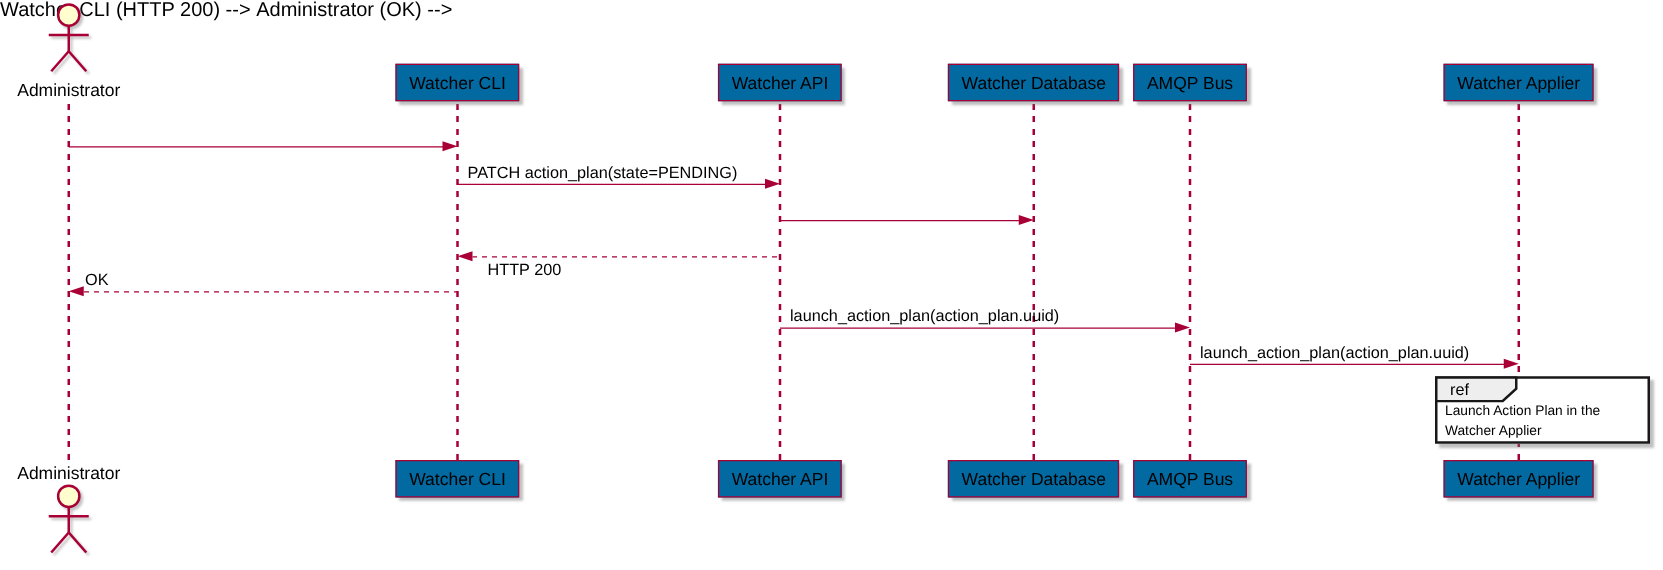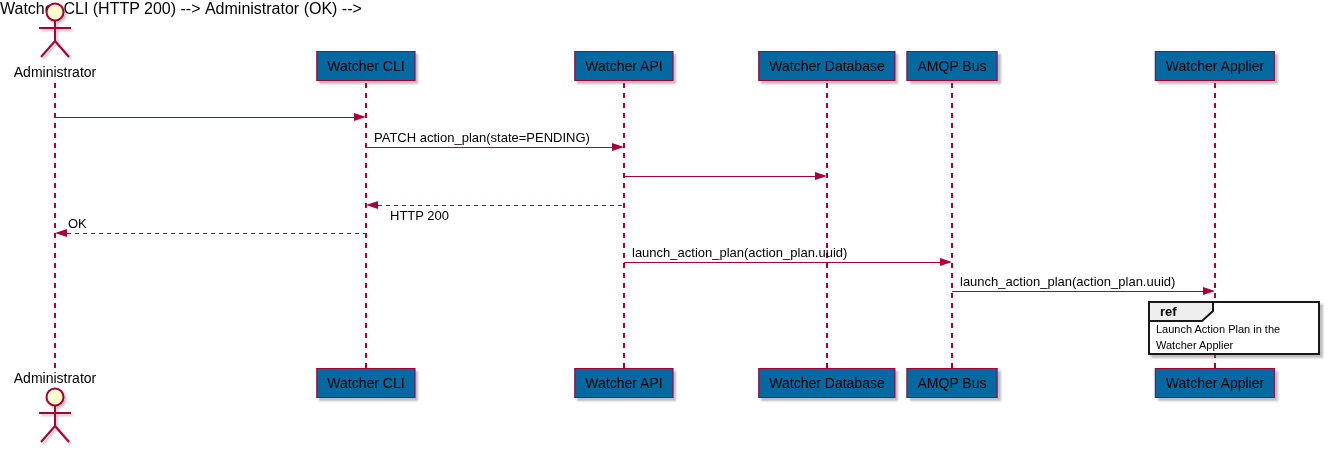--- a/index.html
+++ b/index.html
@@ -37,21 +37,21 @@
   .head.right{border-left:12px solid #A80036;}
   .head.left{border-right:12px solid #A80036;}
   
   .ref-box{
     position:absolute;left:1148px;top:301px;width:168px;height:50px;z-index:5;
     background:#ffffff;border:2px solid #181818;
     box-shadow:3px 3px 2px rgba(110,110,110,0.45);
   }
   .ref-tab{position:absolute;left:-2px;top:-2px;z-index:6;}
   .ref-keyword{
-    position:absolute;left:10px;top:1px;font-size:13px;font-weight:bold;z-index:7;
+    position:absolute;left:10px;top:1px;font-size:13px;font-weight:normal;z-index:7;
   }
   .ref-body{
     position:absolute;left:6px;top:19px;font-size:11px;line-height:15.5px;white-space:nowrap;
   }
 </style>
 </head>
 <body>
 
 <div id="canvas">
 

